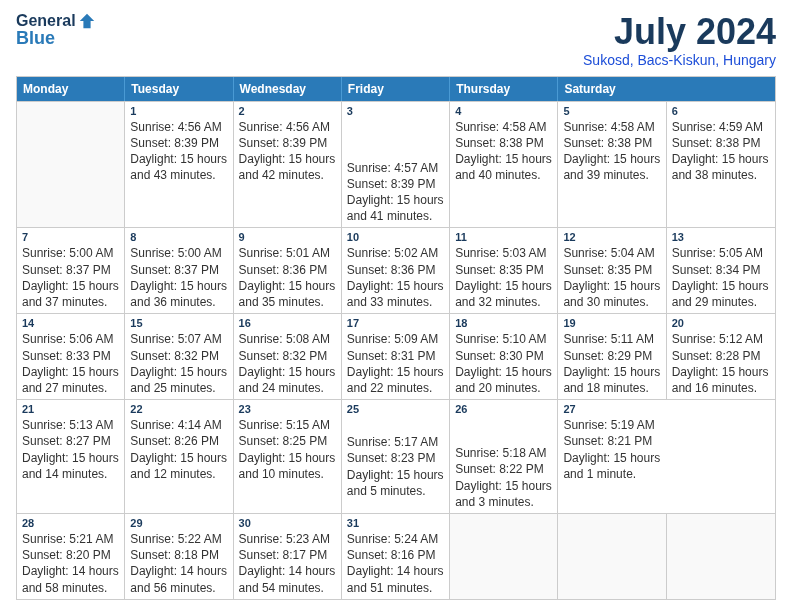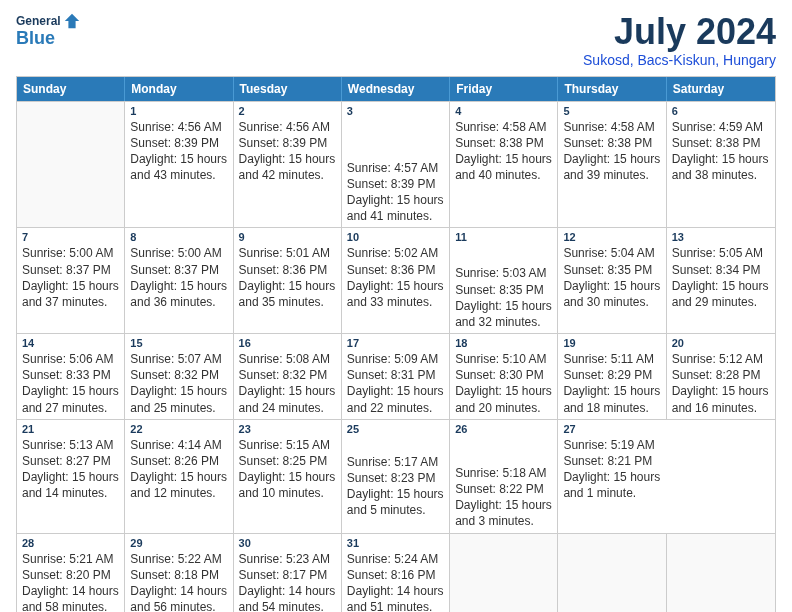--- a/index.html
+++ b/index.html
@@ -24,21 +24,21 @@
       margin-bottom: 8px;
     }
     .logo {
       display: flex;
       flex-direction: column;
       align-items: flex-start;
     }
     .logo-text {
       display: flex;
       align-items: center;
-      font-size: 12px;
+      font-size: 16px;
       font-weight: bold;
       color: #1a3a5c;
     }
     .logo-general { color: #1a3a5c; }
     .logo-icon {
       width: 18px;
       height: 18px;
       margin-left: 2px;
     }
     .header-right {
@@ -123,21 +123,20 @@
       <div style="font-size:18px;font-weight:bold;color:#2a7ab8;margin-top:-2px;">Blue</div>
     </div>
     <div class="header-right">
       <div class="month-title">July 2024</div>
       <div class="location">Sukosd, Bacs-Kiskun, Hungary</div>
     </div>
   </div>
 
   <div class="calendar">
     <div class="cal-header">
-    <div class="cal-header-cell">Sunday</div>
         <div class="cal-header-cell">Monday</div>
         <div class="cal-header-cell">Tuesday</div>
         <div class="cal-header-cell">Wednesday</div>
         <div class="cal-header-cell">Friday</div>
         <div class="cal-header-cell">Thursday</div>
         <div class="cal-header-cell">Saturday</div>
       </div>
     <div class="cal-body">
     <div class="cal-row">
           <div class="cal-cell empty"></div>
@@ -198,21 +197,21 @@
 Daylight: 15 hours and 35 minutes.</div>
           </div>
           <div class="cal-cell">
             <div class="day-number">10</div>
             <div class="cell-text" style="white-space: pre-line;">Sunrise: 5:02 AM
 Sunset: 8:36 PM
 Daylight: 15 hours and 33 minutes.</div>
           </div>
           <div class="cal-cell">
             <div class="day-number">11</div>
-            <div class="cell-text" style="white-space: pre-line; margin-top: 20px;">Sunrise: 5:03 AM
+            <div class="cell-text" style="white-space: pre-line;">Sunrise: 5:03 AM
 Sunset: 8:35 PM
 Daylight: 15 hours and 32 minutes.</div>
           </div>
           <div class="cal-cell">
             <div class="day-number">12</div>
             <div class="cell-text" style="white-space: pre-line;">Sunrise: 5:04 AM
 Sunset: 8:35 PM
 Daylight: 15 hours and 30 minutes.</div>
           </div>
           <div class="cal-cell">

